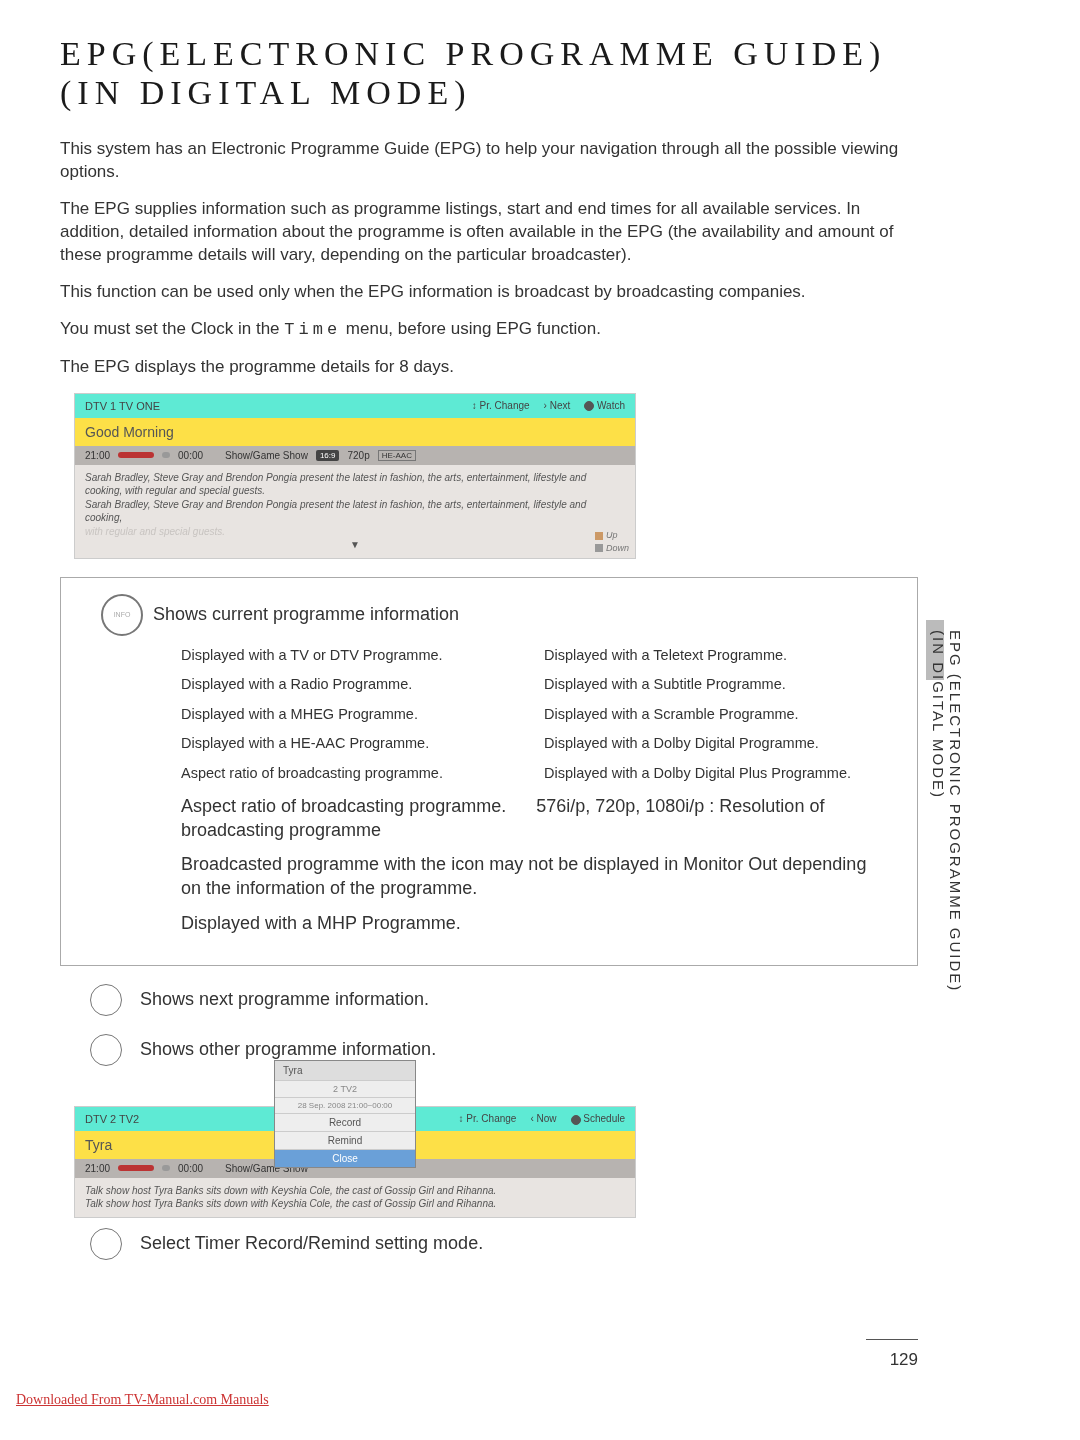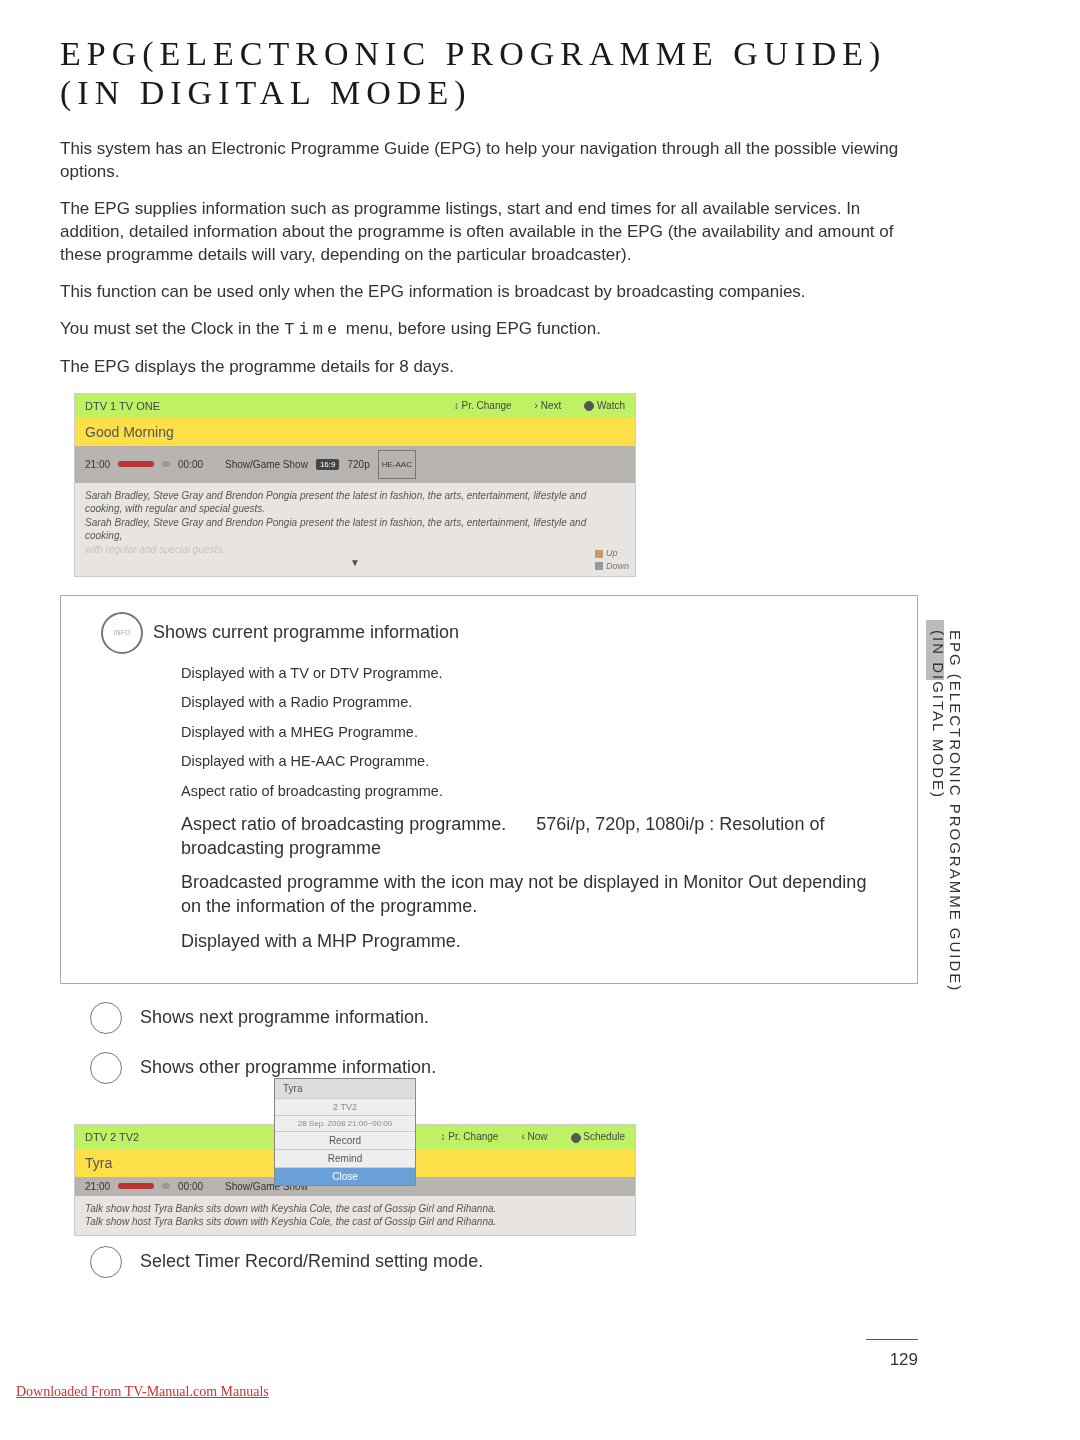--- a/index.html
+++ b/index.html
@@ -1,29 +1,29 @@
 <!DOCTYPE html>
 <html><head>
 <meta charset="utf-8">
 <style>
 body { margin:0; font-family: Arial, Helvetica, sans-serif; color:#222; background:#fff; }
 .page { width:978px; height:1440px; position:relative; box-sizing:border-box; padding:34px 60px 0 60px; }
 .main-title { font-family: "Times New Roman", serif; font-size:34px; letter-spacing:6px; line-height:1.15; color:#1a1a1a; margin-bottom:26px; }
 .intro p { font-size:17px; line-height:1.35; margin:0 0 14px 0; color:#333; }
 .time-word { font-family:"Courier New", monospace; letter-spacing:4px; }
 .epg-box { margin:14px 0 18px 14px; width:560px; border:1px solid #ccc; font-size:11px; color:#444; }
-.epg-header { background:#bef264; padding:6px 10px; display:flex; justify-content:space-between; align-items:center; }
-.epg-header .right { font-size:10px; display:flex; gap:23px; align-items:center; }
+.epg-header { background:#5eead4; padding:6px 10px; display:flex; justify-content:space-between; align-items:center; }
+.epg-header .right { font-size:10px; display:flex; gap:14px; align-items:center; }
 .epg-sub { background:#fde047; padding:6px 10px; font-size:14px; color:#555; }
 .epg-time { background:#b7b3b0; padding:4px 10px; display:flex; align-items:center; gap:8px; font-size:10px; color:#333; }
 .bar { display:inline-block; height:6px; border-radius:3px; }
 .bar-red { background:#b33; width:36px; }
 .bar-grey { background:#999; width:8px; }
 .badge { display:inline-block; background:#444; color:#fff; font-size:8px; padding:1px 4px; border-radius:2px; }
-.badge2 { display:inline-block; border:1px solid #777; font-size:8px; padding:9px 3px; }
+.badge2 { display:inline-block; border:1px solid #777; font-size:8px; padding:0 3px; }
 .epg-desc { background:#e8e4e1; padding:6px 10px; font-size:10px; color:#555; line-height:1.35; position:relative;font-style:italic; }
 .ghost { color:#c8c4c1; }
 .updown { position:absolute; right:6px; bottom:4px; font-size:9px; color:#777; }
 .square { display:inline-block; width:8px; height:8px; margin-right:3px; background:#c96; vertical-align:middle; }
 .square.dn { background:#999; }
 .info-frame { border:1px solid #aaa; margin:18px 0 8px 0; padding:16px 40px 20px 40px; }
 .info-head { display:flex; align-items:center; gap:10px; margin-bottom:10px; }
 .circle { width:30px; height:30px; border:1px solid #777; border-radius:50%; display:inline-flex; align-items:center; justify-content:center; font-size:7px; color:#aaa; text-align:center; }
 .circle.big { width:38px; height:38px; border-width:2px; }
 .info-title { font-size:18px; color:#333; }
@@ -36,21 +36,21 @@
 .sect .txt { font-size:18px; color:#333; }
 .epg2wrap { position:relative; margin:10px 0 6px 14px; width:560px; }
 .popup { position:absolute; left:200px; top:-46px; width:140px; border:1px solid #888; background:#eee; font-size:10px; color:#555; z-index:2; }
 .popup .pt { background:#ddd; padding:4px 8px; }
 .popup .pm { padding:3px 8px; border-top:1px solid #ccc; text-align:center; }
 .popup .close { background:#6aa0d8; color:#fff; }
 .sidelabel { position:absolute; right:14px; top:630px; writing-mode:vertical-rl; font-size:15px; letter-spacing:2px; color:#333; font-family:Arial, sans-serif; }
 .sidelabel .thin { font-weight:normal; }
 .pagenum { position:absolute; right:60px; bottom:70px; font-size:17px; color:#333; }
 .pageline { position:absolute; right:60px; bottom:100px; width:52px; border-top:1px solid #555; }
-.footer-link { position:absolute; left:16px; bottom:40px; font-size:14px; color:#c33; text-decoration:underline; font-family:"Times New Roman", serif; }
+.footer-link { position:absolute; left:16px; bottom:32px; font-size:14px; color:#c33; text-decoration:underline; font-family:"Times New Roman", serif; }
 .right-tab { position:absolute; right:34px; top:620px; width:18px; height:60px; background:#bbb; }
 .dot { display:inline-block; width:8px; height:8px; border:1px solid #555; border-radius:50%; vertical-align:middle; }
 .dot.fill { background:#555; }
 </style>
 </head>
 <body>
 
 <div class="page">
   <div class="main-title">
     <div>EPG(ELECTRONIC PROGRAMME GUIDE)</div>
@@ -104,20 +104,27 @@
       <span class="circle big">INFO</span>
       <span class="info-title">Shows current programme information</span>
     </div>
     <div class="info-cols">
       <div class="col">
         <p>Displayed with a TV or DTV Programme.</p>
         <p>Displayed with a Radio Programme.</p>
         <p>Displayed with a MHEG Programme.</p>
         <p>Displayed with a HE-AAC Programme.</p>
         <p>Aspect ratio of broadcasting programme.</p>
+      </div>
+      <div class="col">
+        <p>Displayed with a Teletext Programme.</p>
+        <p>Displayed with a Subtitle Programme.</p>
+        <p>Displayed with a Scramble Programme.</p>
+        <p>Displayed with a Dolby Digital Programme.</p>
+        <p>Displayed with a Dolby Digital Plus Programme.</p>
       </div>
     </div>
     <div class="full">
       <p>
         <span>Aspect ratio of broadcasting programme.</span>
         &nbsp;&nbsp;&nbsp;&nbsp;
         <span>576i/p, 720p, 1080i/p : Resolution of broadcasting programme</span>
       </p>
       <p>Broadcasted programme with the icon may not be displayed in Monitor Out depending on the information of the programme.</p>
       <p>Displayed with a MHP Programme.</p>

